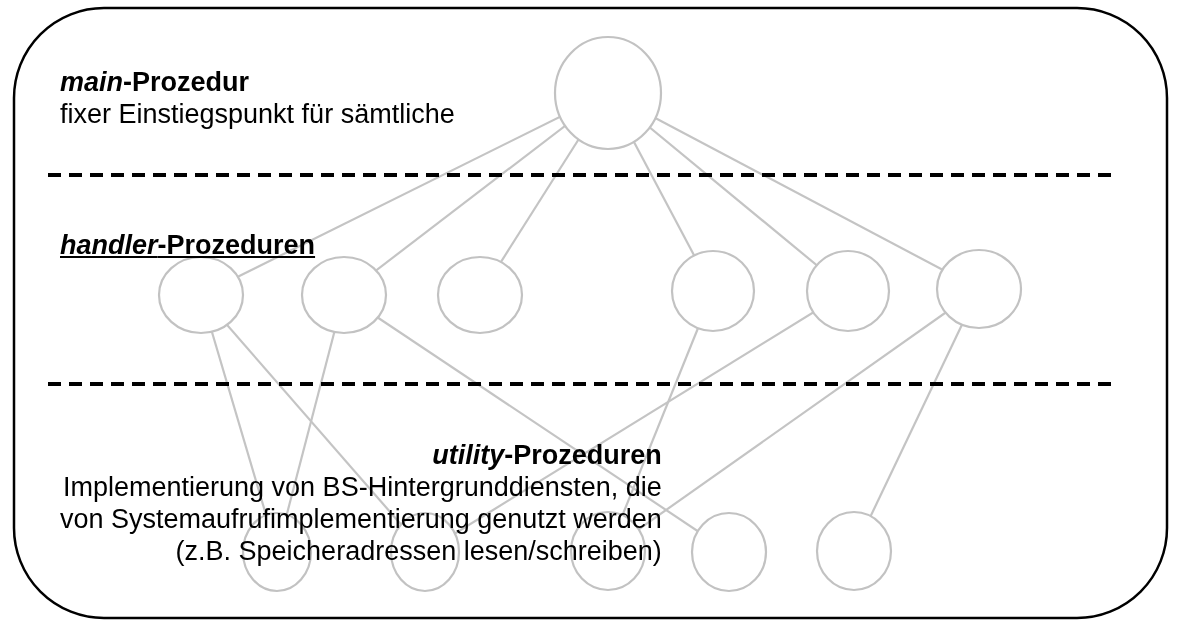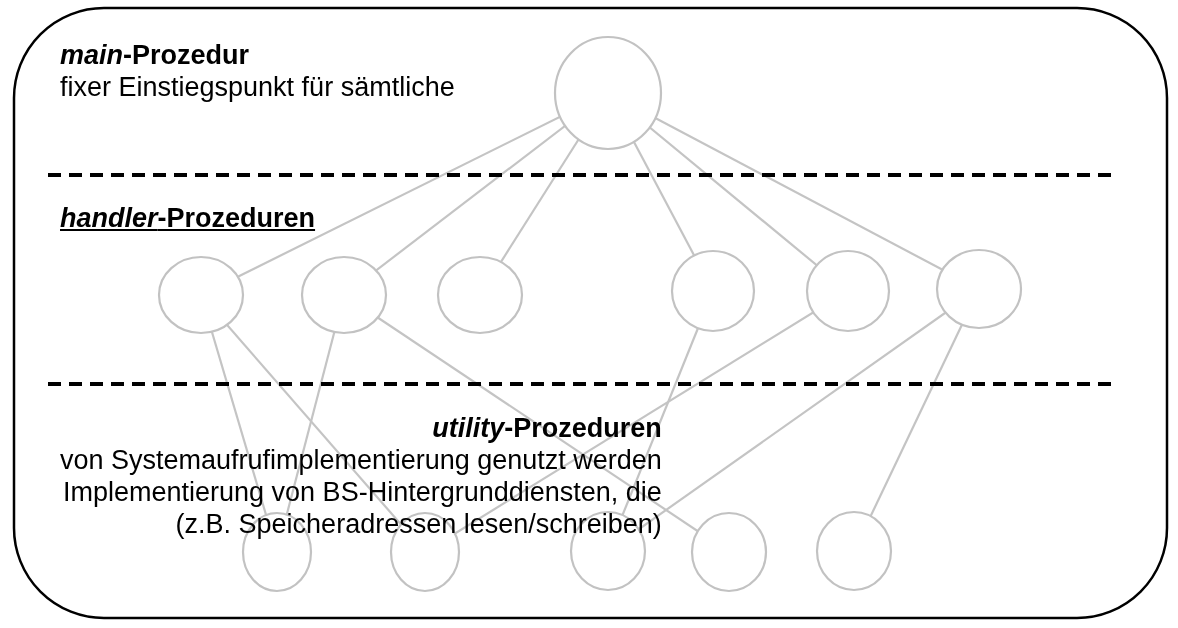--- a/index.html
+++ b/index.html
@@ -22,20 +22,21 @@
     z-index: 1;
   }
   .text-block {
     position: absolute;
     left: 60px;
     z-index: 2;
     font-size: 27px;
     line-height: 32px;
     color: #000000;
     white-space: nowrap;
+    margin-top: 27px;
   }
   .text-block .hdr { font-weight: 700; }
   .text-block .hdr .ital { font-style: italic; }
   #block-main    { top: 39px; }
   #block-handler { top: 202px; text-decoration: underline; }
   #block-utility { top: 412px; text-align: right; }
 </style>
 </head>
 <body>
 
@@ -77,18 +78,18 @@
     <div class="hdr"><span class="ital">main</span><span>-Prozedur</span></div>
     <div>fixer Einstiegspunkt für sämtliche</div>
   </div>
 
   <div class="text-block" id="block-handler">
     <div class="hdr"><span class="ital">handler</span><span>-Prozeduren</span></div>
   </div>
 
   <div class="text-block" id="block-utility">
     <div class="hdr"><span class="ital">utility</span><span>-Prozeduren</span></div>
+    <div>Implementierung von BS-Hintergrunddiensten, die</div>
     <div>von Systemaufrufimplementierung genutzt werden</div>
-    <div>Implementierung von BS-Hintergrunddiensten, die</div>
     <div>(z.B. Speicheradressen lesen/schreiben)</div>
   </div>
 
 </div>
 
 </body></html>

